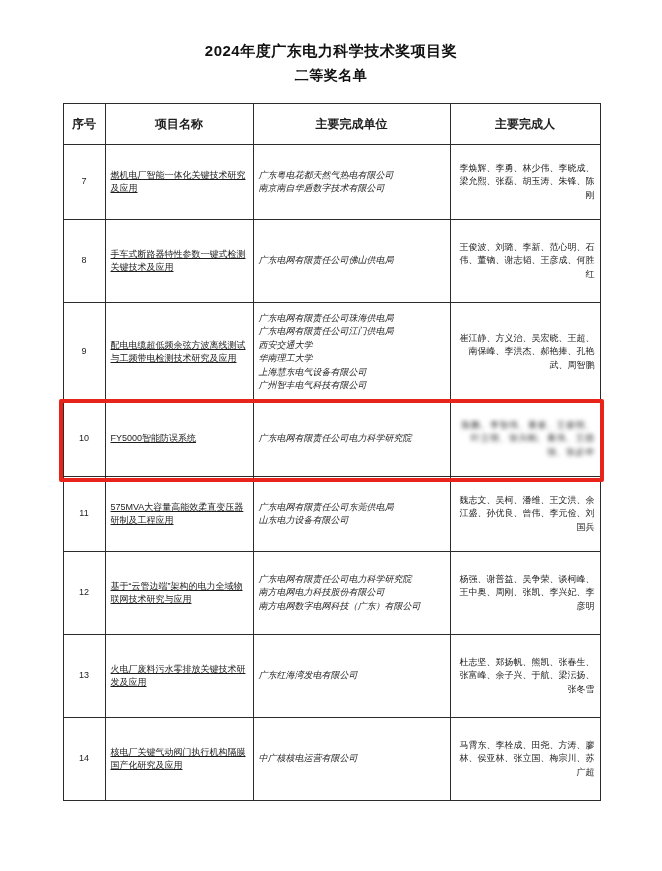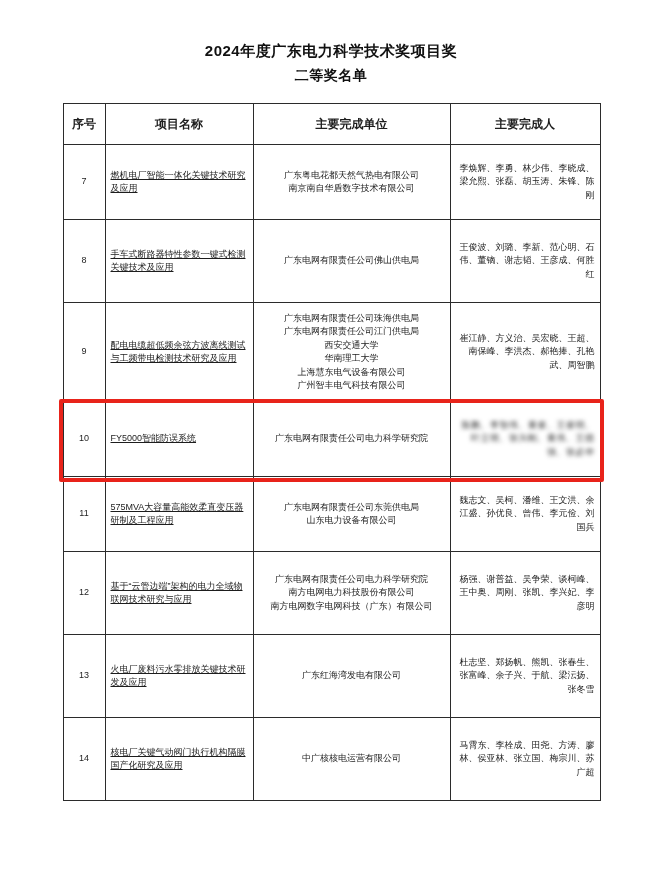--- a/index.html
+++ b/index.html
@@ -69,21 +69,22 @@
 
   td.col-no {
     text-align: center;
     font-size: 10px;
   }
   td.col-name {
     text-align: left;
     text-decoration: underline;
   }
   td.col-unit {
-    text-align: center;
+    text-align: left;
+    font-style: italic;
   }
   td.col-person {
     text-align: right;
   }
   tr.row-h7 td { height: 62px; }
   tr.row-h8 td { height: 70px; }
   tr.row-h9 td { height: 86px; }
   tr.row-h10 td { height: 62px; }
   tr.row-h11 td { height: 62px; }
   tr.row-h12 td { height: 70px; }

